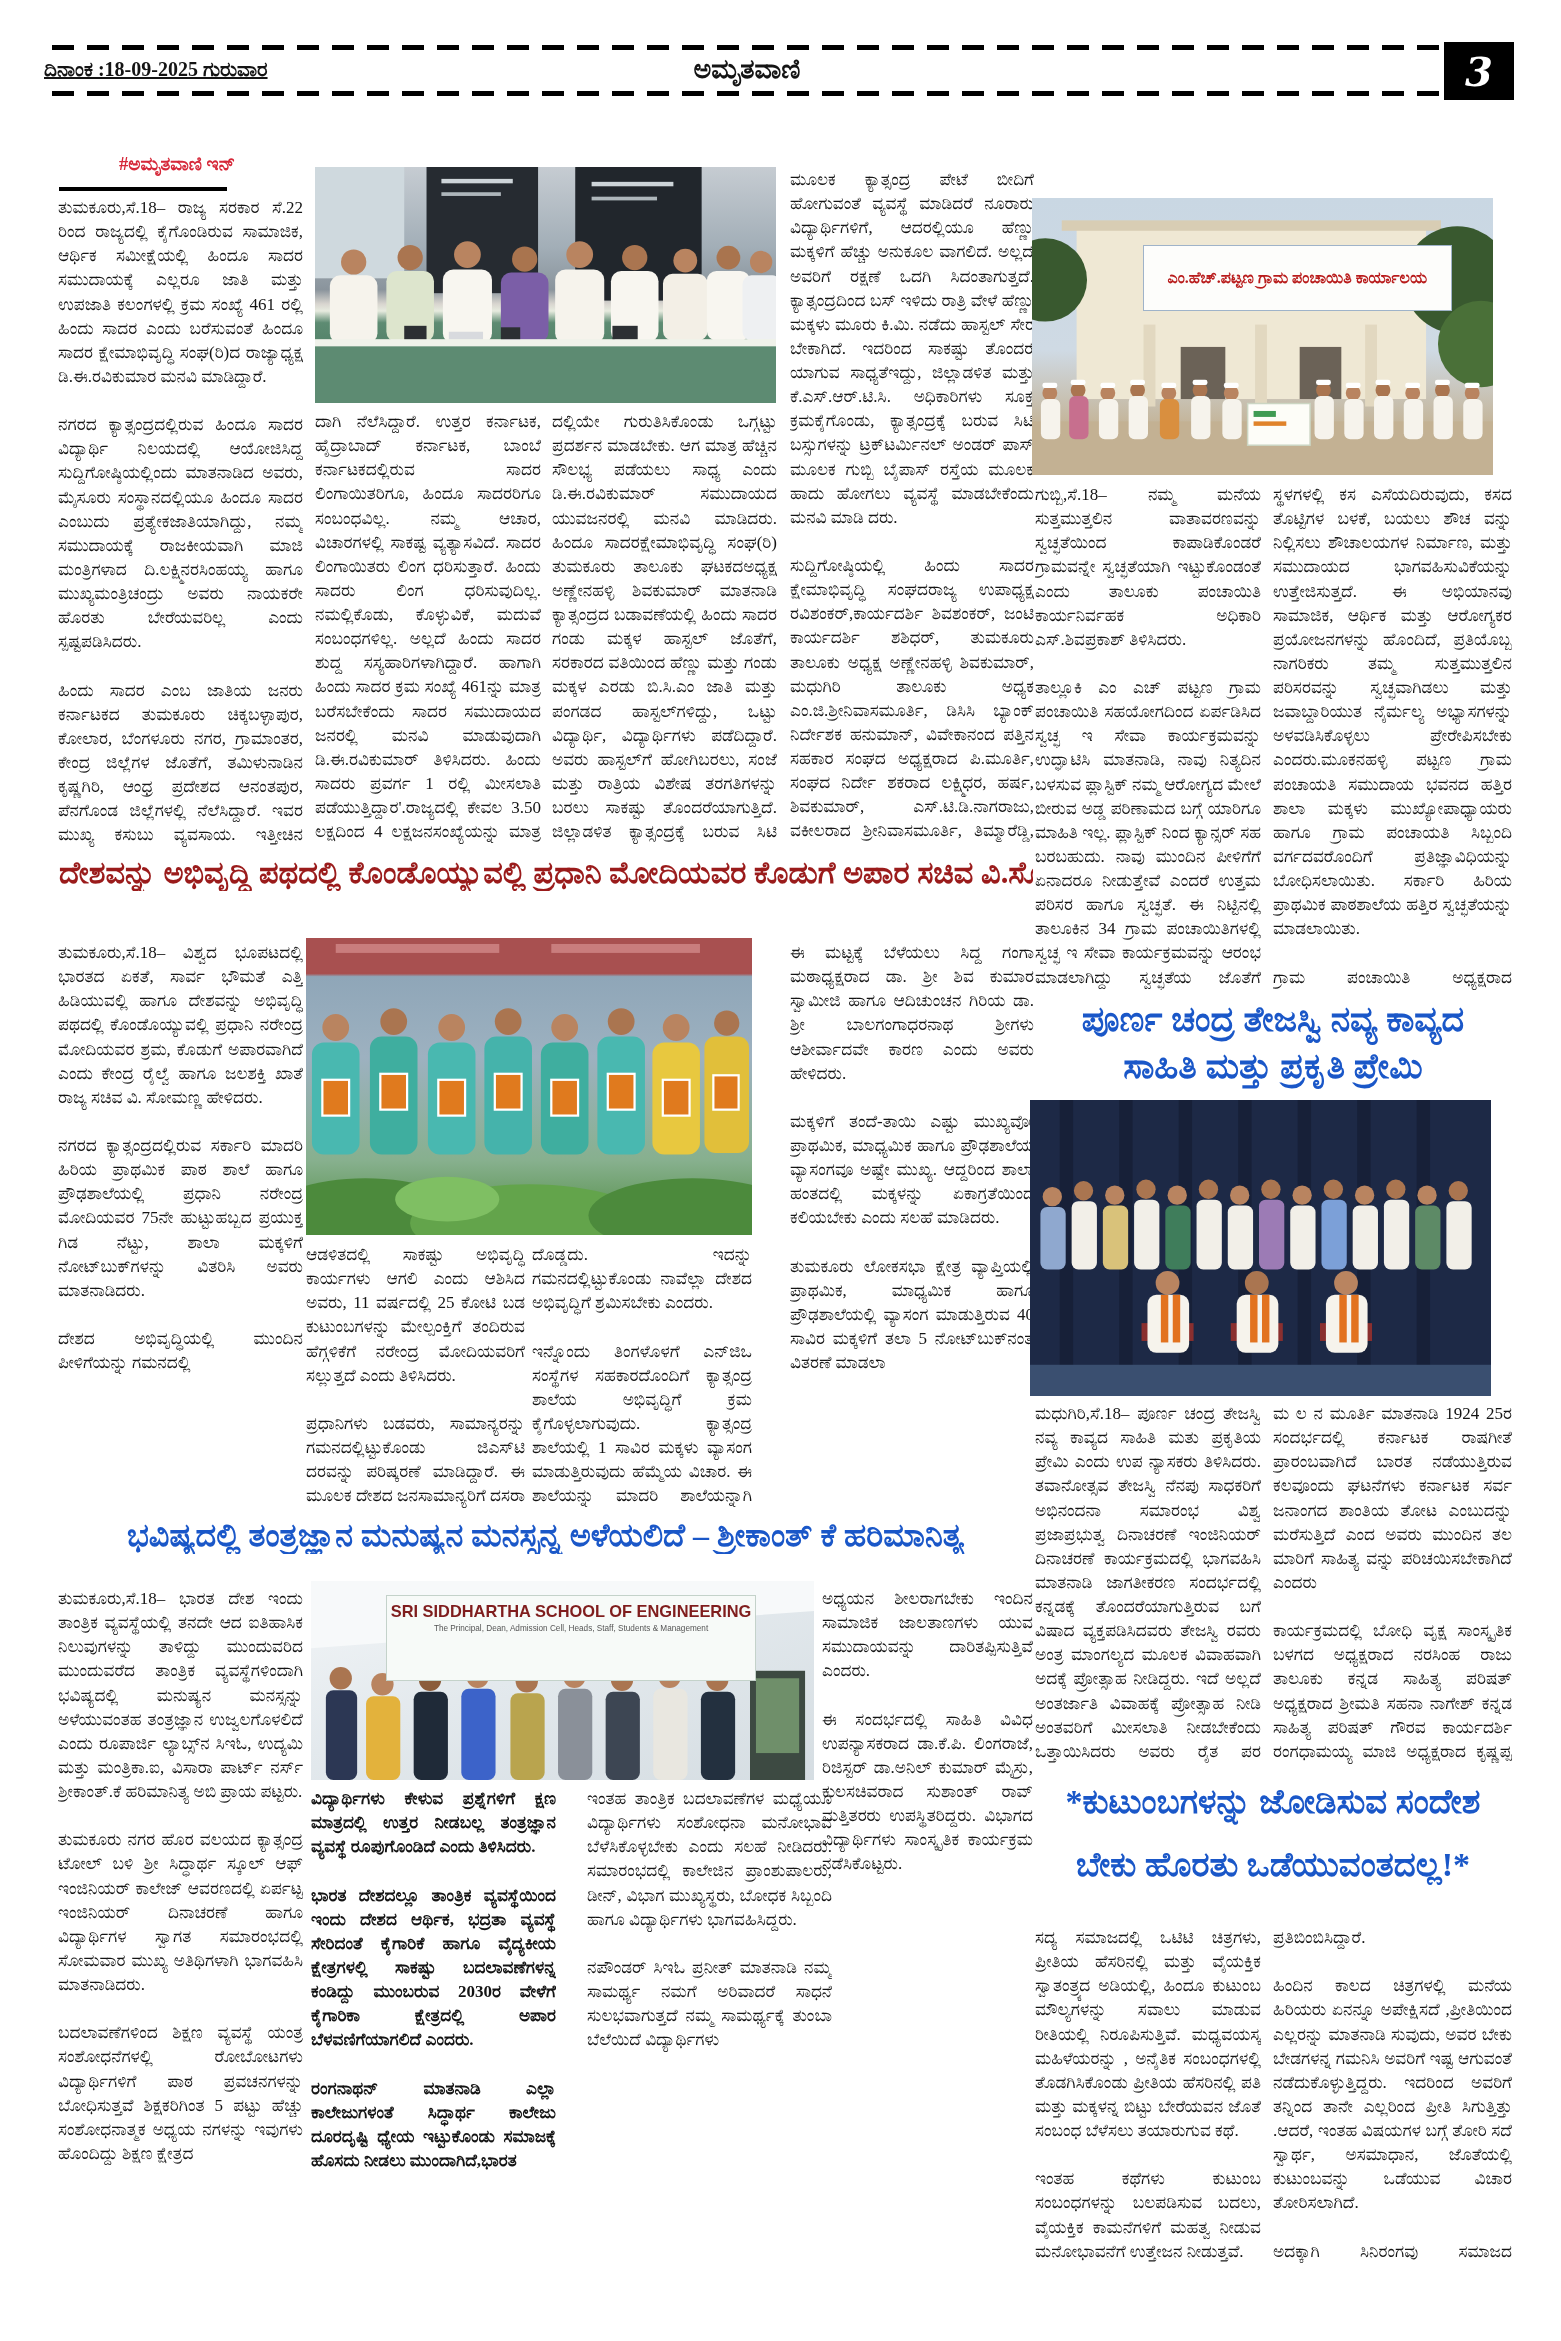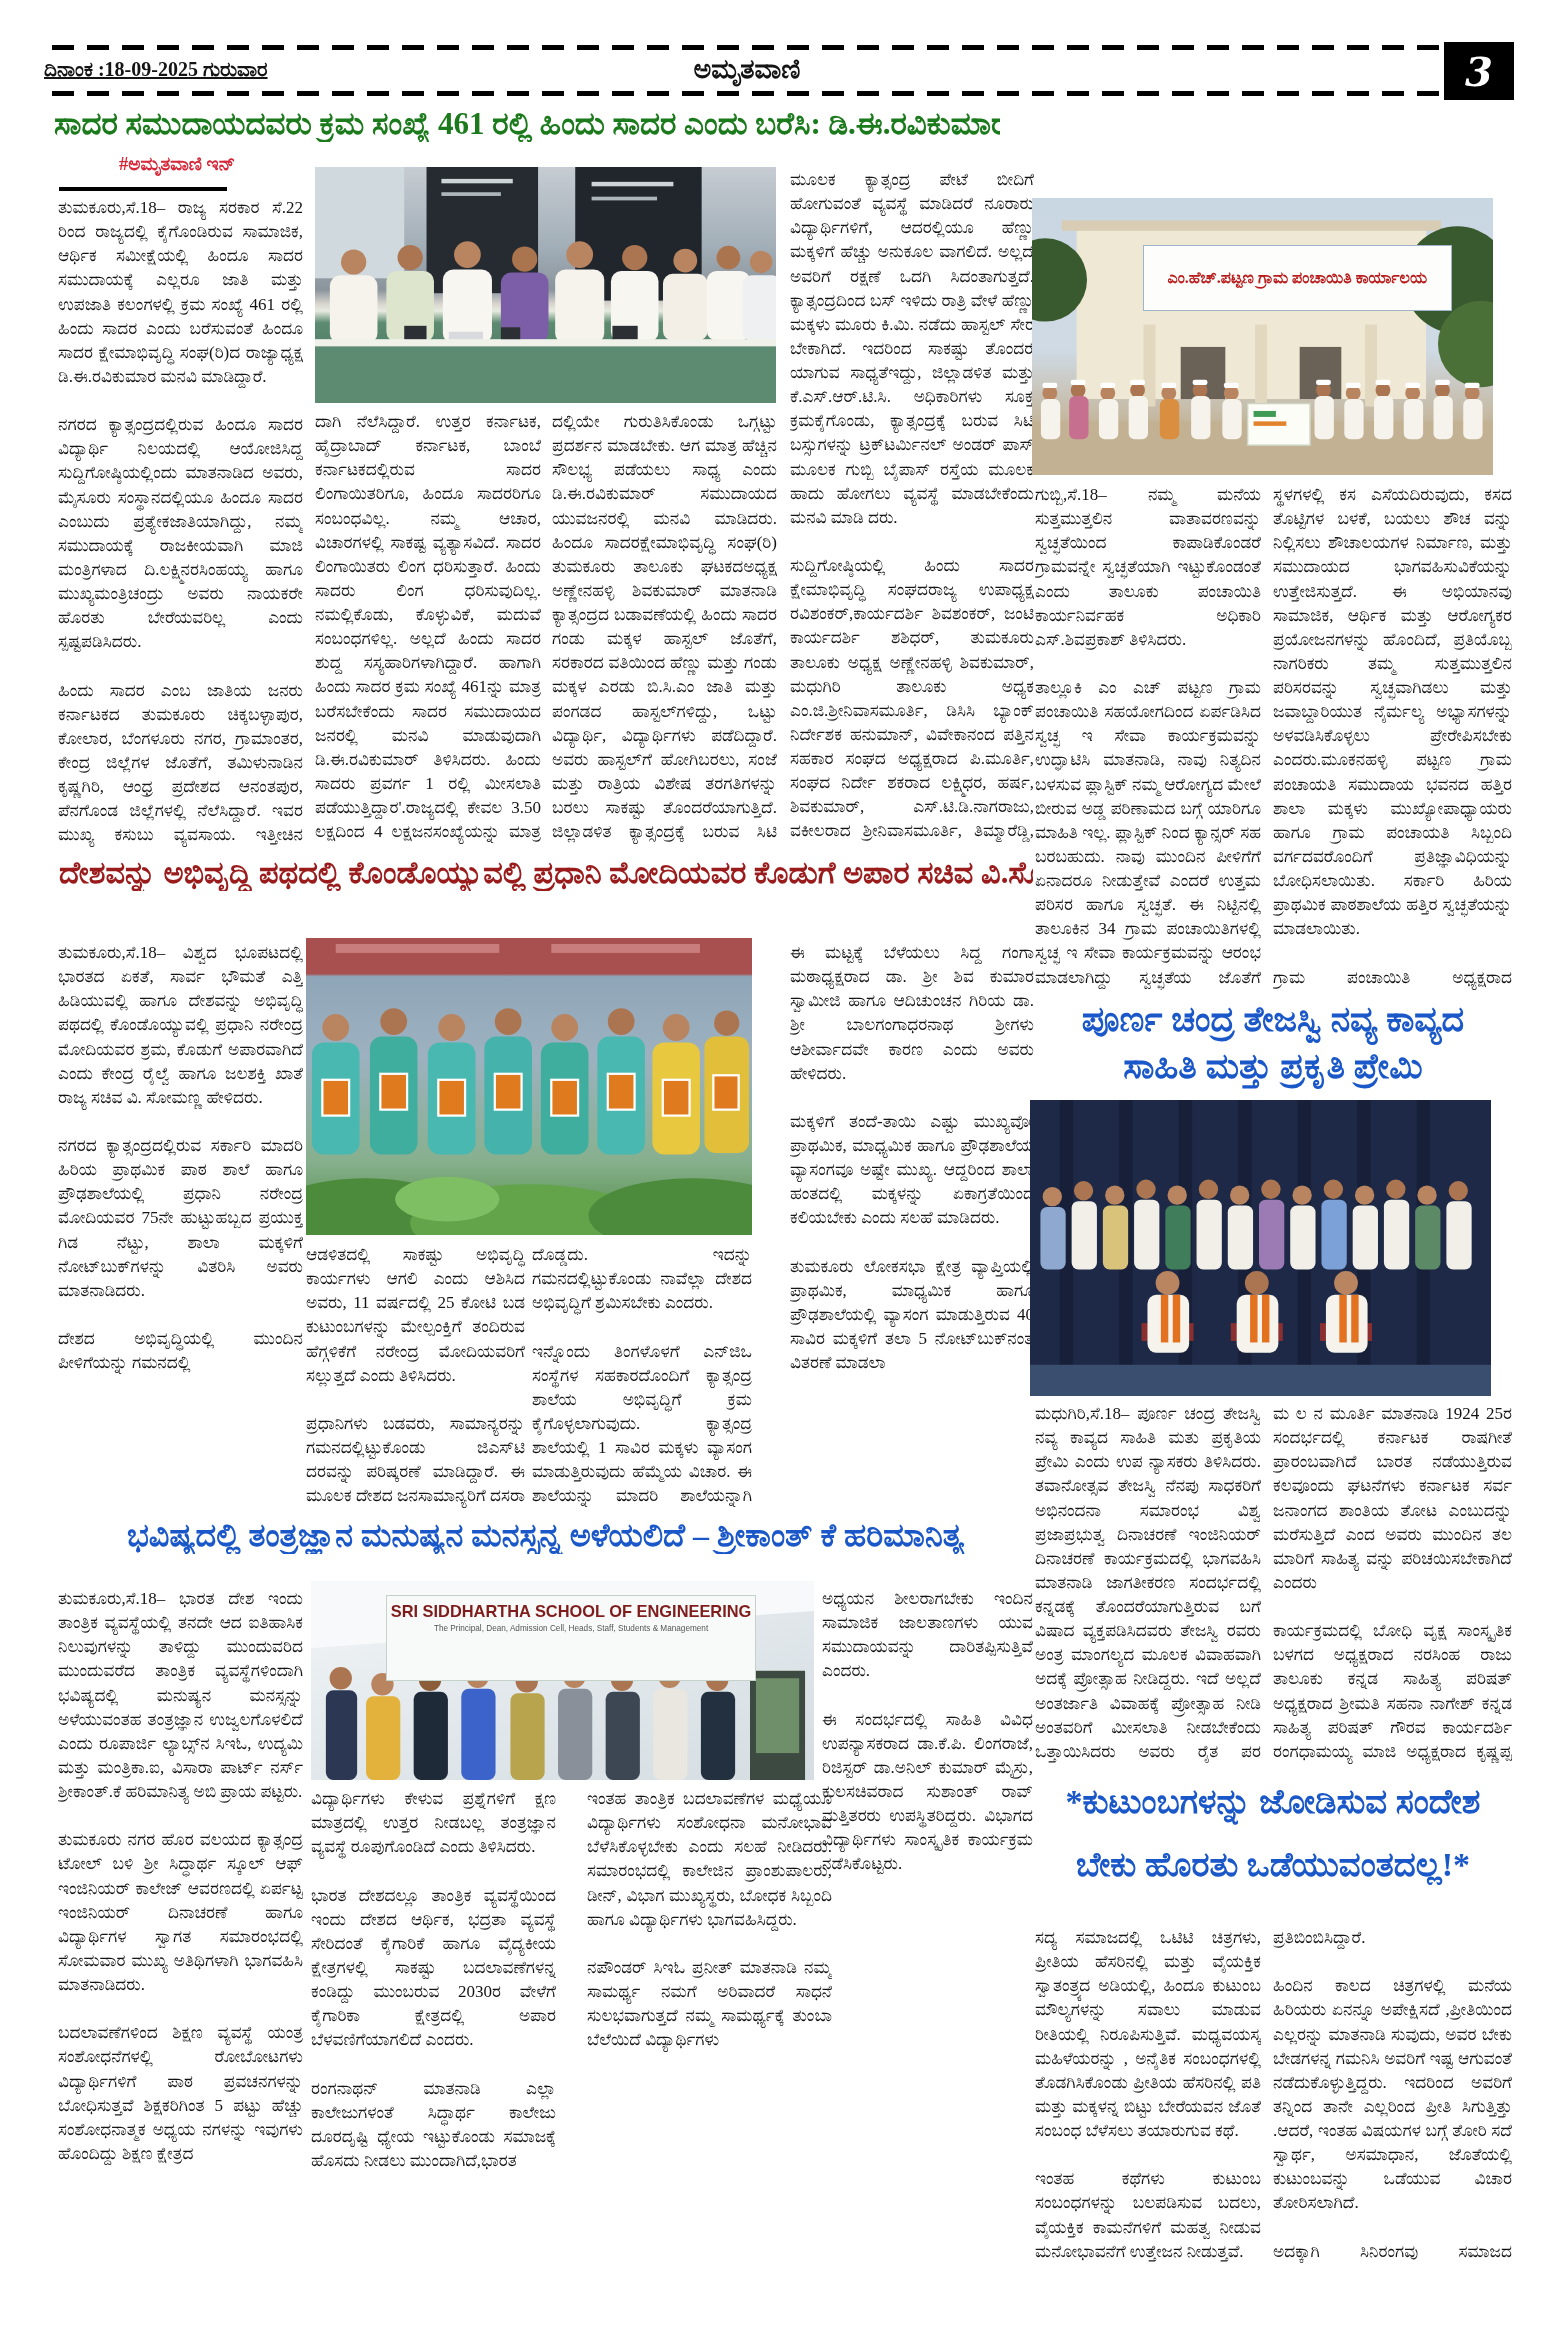--- a/index.html
+++ b/index.html
@@ -47,21 +47,21 @@
   #phC{left:306px;top:938px;width:446px;height:297px;background:linear-gradient(180deg,#a85050 0%,#a85050 12%,#8fa6b8 13%,#9db1c0 40%,#87b08e 75%,#4c8a3c 100%);}
   #cC2{left:306px;top:1243px;width:219px;height:266px;}
   #cC3{left:532px;top:1243px;width:220px;height:266px;}
   #cC4{left:790px;top:941px;width:244px;height:568px;}
   
   #phD{left:311px;top:1581px;width:503px;height:199px;background:linear-gradient(160deg,#f2f5f7 0%,#e3e9ed 45%,#d5dde2 100%);}
   #phD .banner{position:absolute;left:15%;top:7%;width:73%;height:42%;background:#f7faf8;border:1.5px solid #c4d2ca;text-align:center;overflow:hidden;}
   #phD .banner .b1{color:#7f1d1d;font-weight:bold;font-size:16.4px;margin-top:6px;font-family:"Liberation Sans",sans-serif;text-align:center;}
   #phD .banner .b2{color:#555;font-size:8.2px;margin-top:3px;font-family:"Liberation Sans",sans-serif;}
   #dC1{left:58px;top:1587px;width:245px;height:677px;}
-  #dC2{left:311px;top:1787px;width:245px;height:476px;}
+  #dC2{left:311px;top:1787px;width:245px;height:476px;font-weight:bold;}
   #dC3{left:567px;top:1787px;width:245px;height:476px;margin-left:20px;}
   #dC4{left:822px;top:1587px;width:211px;height:677px;}
   
   #phD2{left:1030px;top:1100px;width:461px;height:296px;background:#1d2946;}
   #tC1{left:1035px;top:1402px;width:226px;height:363px;}
   #tC2{left:1273px;top:1402px;width:239px;height:363px;}
   
   #eC1{left:1035px;top:1926px;width:226px;height:338px;}
   #eC2{left:1273px;top:1926px;width:239px;height:338px;}
 </style>
@@ -71,21 +71,20 @@
 <div class="page">
 
   <div class="abs dash" id="dash-top"></div>
   <div class="abs dash" id="dash-bot"></div>
   <div class="abs" id="hdr-date">ದಿನಾಂಕ :18-09-2025 ಗುರುವಾರ</div>
   <div class="abs" id="masthead">ಅಮೃತವಾಣಿ</div>
   <div class="abs" id="pagebox">
     <span>3</span>
   </div>
 
-  <div class="abs headline nowrap" id="hA">ಸಾದರ ಸಮುದಾಯದವರು ಕ್ರಮ ಸಂಖ್ಯೆ 461 ರಲ್ಲಿ ಹಿಂದು ಸಾದರ ಎಂದು ಬರೆಸಿ: ಡಿ.ಈ.ರವಿಕುಮಾರ</div>
 
   <div class="abs" id="aByline">#ಅಮೃತವಾಣಿ ಇನ್</div>
   <div class="abs" id="aRule"></div>
 
   <div class="photo" id="phA">
     <svg viewBox="0 0 620 318" preserveAspectRatio="none">
       <rect x="0" y="0" width="120" height="150" fill="#cfd9de"></rect>
       <rect x="150" y="0" width="150" height="170" fill="#262b31"></rect>
       <rect x="350" y="0" width="170" height="180" fill="#21262c"></rect>
       <rect x="170" y="16" width="96" height="6" fill="#cdd4d8"></rect>

